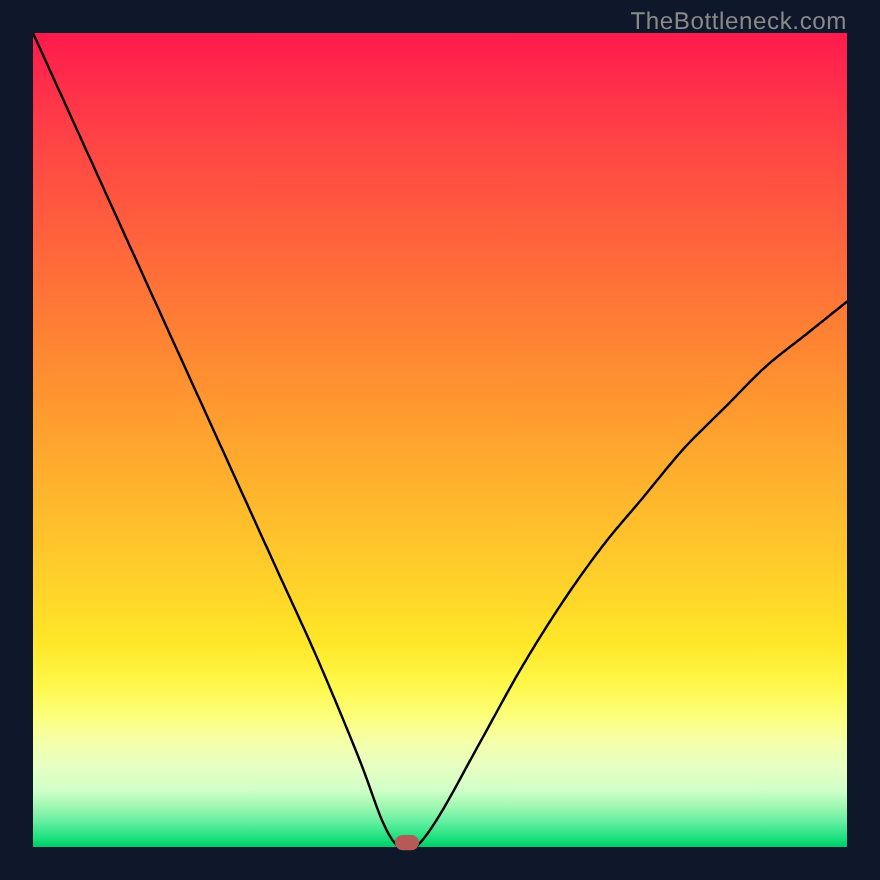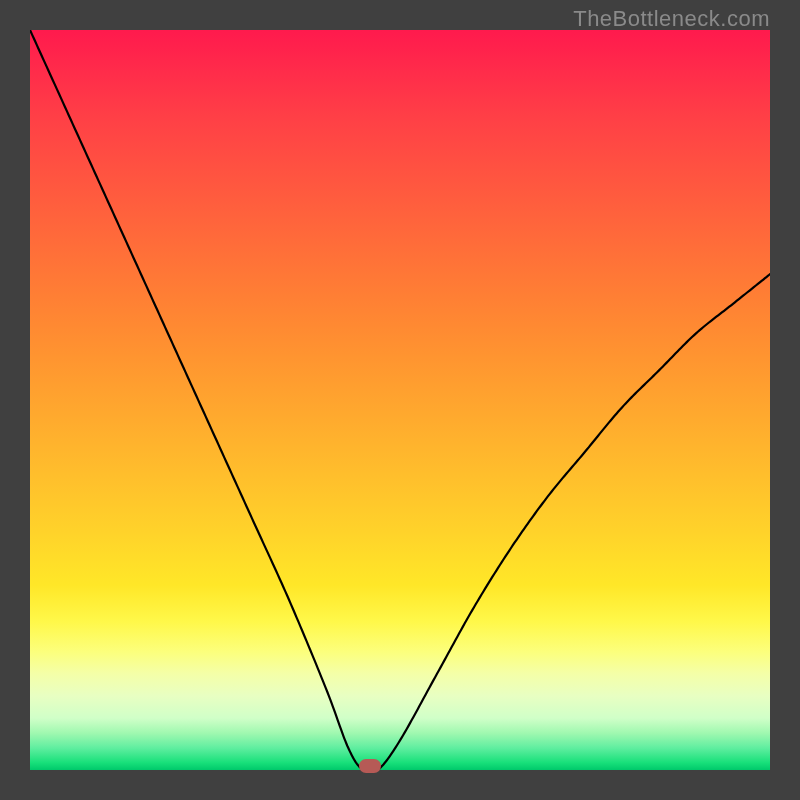--- a/index.html
+++ b/index.html
@@ -8,21 +8,21 @@
     width: 800px;
     height: 800px;
     background: #000;
     overflow: hidden;
     font-family: Arial, Helvetica, sans-serif;
   }
   .frame {
     position: relative;
     width: 800px;
     height: 800px;
-    background: #404040;
+    background: #0f172a;
   }
   .plot {
     position: absolute;
     left: 30px;
     top: 30px;
     width: 740px;
     height: 740px;
     background: linear-gradient(
       to bottom,
       #ff1a4d 0%,

